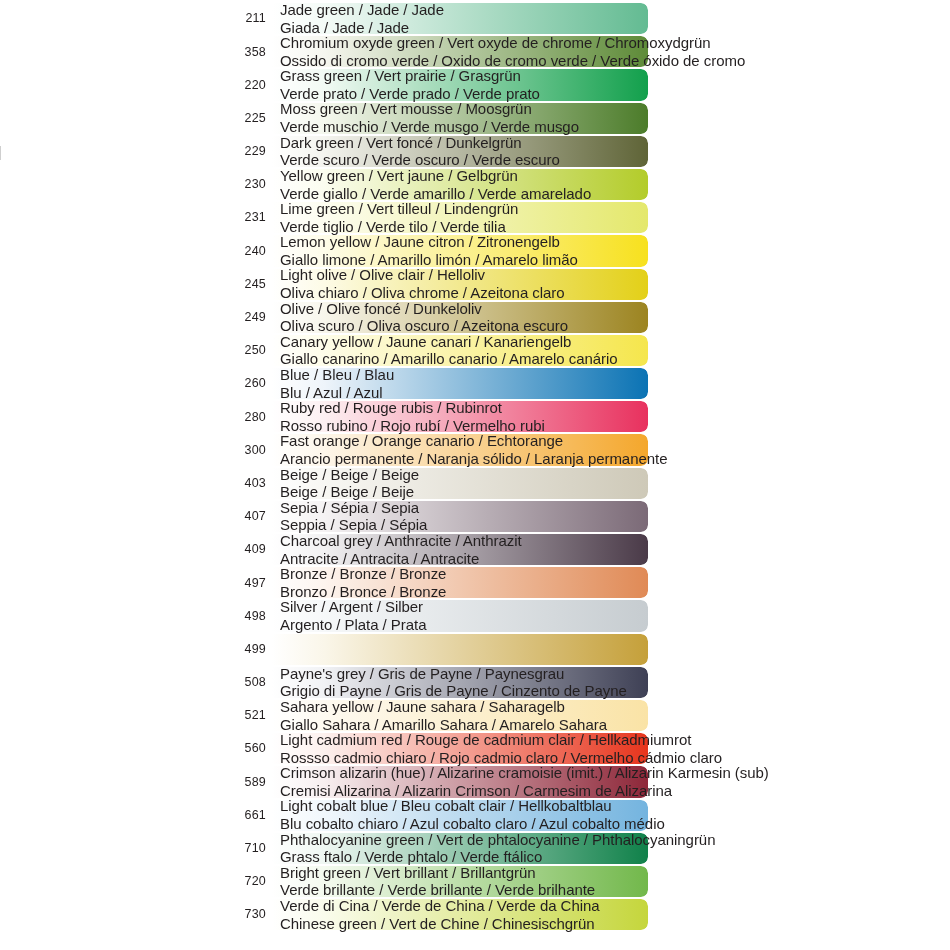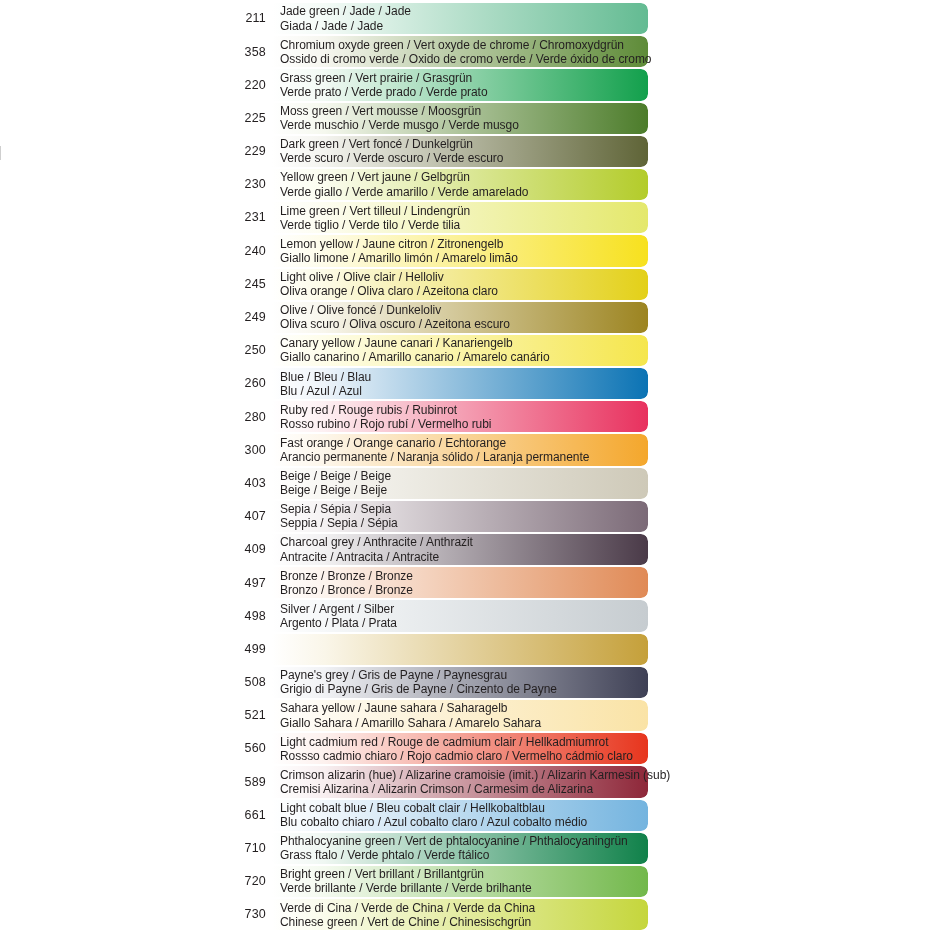--- a/index.html
+++ b/index.html
@@ -71,21 +71,21 @@
     line-height: 1;
   }
   .names {
     flex: 1 1 auto;
     padding-left: 8px;
     box-sizing: border-box;
     color: #231f20;
     line-height: 1.18;
   }
   .name-line {
-    font-size: 12px;
+    font-size: 15px;
     white-space: nowrap;
     letter-spacing: -0.05px;
   }
   .tick-mark {
     position: absolute;
     left: 0px;
     top: 146px;
     width: 1px;
     height: 14px;
     background: #cfcfcf;
@@ -195,21 +195,21 @@
         </div>
       </div>
       <div class="color-row">
         <div class="swatch-wrap" style="left: 46px;">
           <div class="swatch" style="background: linear-gradient(to right, rgb(255, 255, 255) 0%, rgb(253, 251, 230) 14%, rgb(227, 208, 24) 100%);"></div>
         </div>
         <div class="row-content">
           <div class="code">245</div>
           <div class="names">
             <div class="name-line">Light olive / Olive clair / Helloliv</div>
-            <div class="name-line">Oliva orange / Oliva claro / Azeitona claro</div>
+            <div class="name-line">Oliva chiaro / Oliva chrome / Azeitona claro</div>
           </div>
         </div>
       </div>
       <div class="color-row">
         <div class="swatch-wrap" style="left: 46px;">
           <div class="swatch" style="background: linear-gradient(to right, rgb(255, 255, 255) 0%, rgb(248, 246, 236) 14%, rgb(156, 132, 32) 100%);"></div>
         </div>
         <div class="row-content">
           <div class="code">249</div>
           <div class="names">

